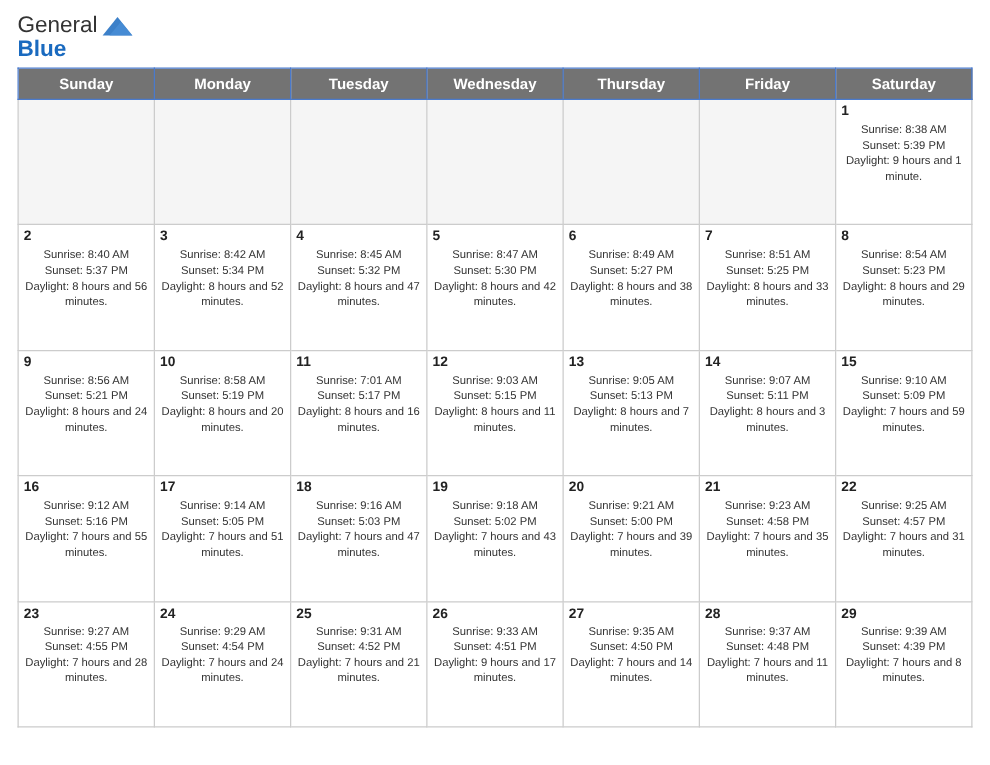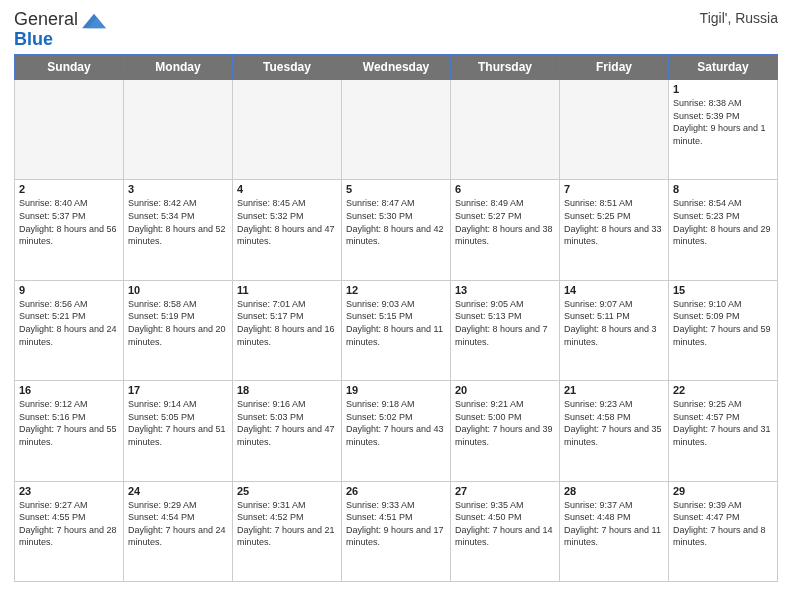--- a/index.html
+++ b/index.html
@@ -81,20 +81,21 @@
       font-size: 11px;
       font-weight: bold;
       color: #222;
       display: block;
       margin-bottom: 2px;
     }
     .day-info {
       font-size: 9px;
       line-height: 1.4;
       color: #333;
+      text-align: center;
     }
     table {
       width: 100%;
       border-collapse: collapse;
     }
   </style>
 </head>
 <body>
 
 <div class="page">
@@ -102,21 +103,20 @@
     <div class="logo">
       <div style="line-height:1">
         <span style="font-size:18px;color:#333;font-weight:normal;">General</span><svg class="logo-blue-icon" viewBox="0 0 30 24" xmlns="http://www.w3.org/2000/svg" style="display:inline-block;vertical-align:middle;margin-left:2px;">
           <polygon points="2,20 15,4 28,20" fill="#1a6abf" opacity="0.85"></polygon>
           <polygon points="8,20 18,8 28,20" fill="#4a90d9" opacity="0.7"></polygon>
         </svg>
         <div style="font-size:18px;color:#1a6abf;font-weight:bold;margin-top:-2px;">Blue</div>
       </div>
     </div>
     <div class="title-block">
-      <div class="location">Tigil', Russia</div>
     </div>
   </div>
 
   <table class="calendar">
     <thead>
       <tr>
         <th>Sunday</th>
         <th>Monday</th>
         <th>Tuesday</th>
         <th>Wednesday</th>
@@ -367,21 +367,21 @@
           <div class="day-info">
             <span>Sunrise: 9:37 AM</span><br>
             <span>Sunset: 4:48 PM</span><br>
             <span>Daylight: 7 hours and 11 minutes.</span>
           </div>
         </td>
         <td>
           <span class="day-num">29</span>
           <div class="day-info">
             <span>Sunrise: 9:39 AM</span><br>
-            <span>Sunset: 4:47 PM</span><br>
+            <span>Sunset: 4:39 PM</span><br>
             <span>Daylight: 7 hours and 8 minutes.</span>
           </div>
         </td>
       </tr>
 
     </tbody>
   </table>
 </div>
 
 </body></html>

